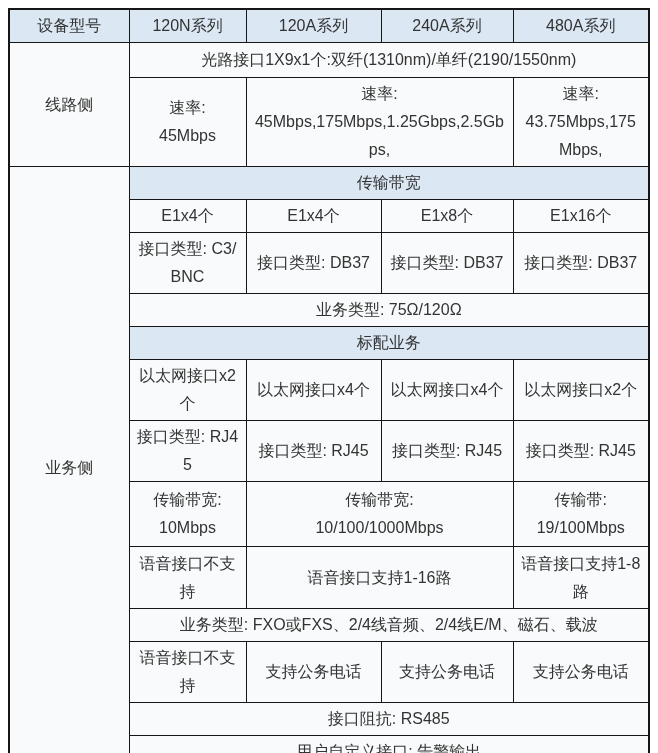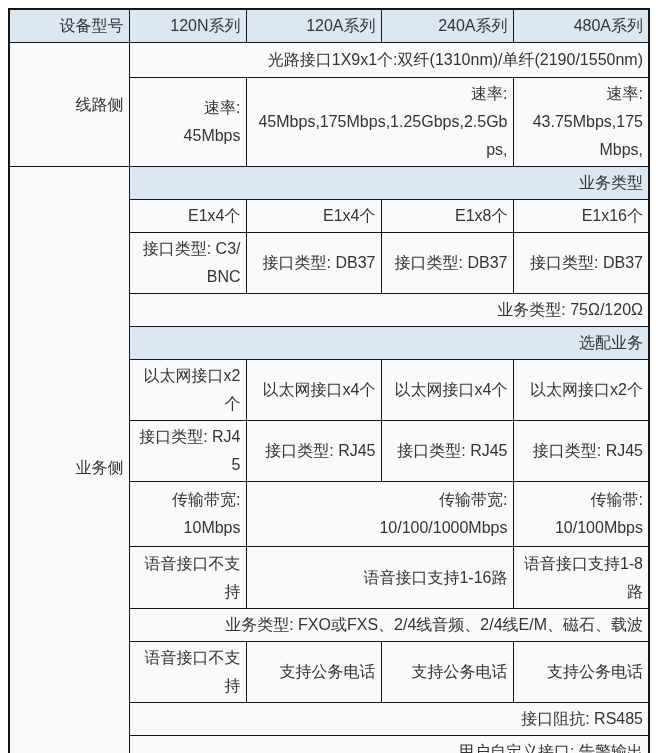--- a/index.html
+++ b/index.html
@@ -17,21 +17,21 @@
     margin: 8px;
     border: 2px solid #161616;
   }
   table.spec td, table.spec th {
     border: 1.5px solid #161616;
     background: #f9fafb;
     color: #333333;
     font-size: 16px;
     font-weight: normal;
     line-height: 1.75;
-    text-align: right;
+    text-align: center;
     vertical-align: middle;
     padding: 2px 5px;
     word-break: break-all;
     white-space: pre-line;
     overflow: hidden;
   }
   table.spec .hdr {
     background: #dbe8f4;
   }
 </style>
@@ -61,59 +61,59 @@
     <tr style="height:85px">
       <td>速率:
 45Mbps</td>
       <td colspan="2">速率:
 45Mbps,175Mbps,1.25Gbps,2.5Gbps,</td>
       <td>速率:
 43.75Mbps,175 Mbps,</td>
     </tr>
     <tr style="height:32px">
       <td rowspan="13">业务侧</td>
-      <td colspan="4" class="hdr">业务类型</td>
+      <td colspan="4" class="hdr">传输带宽</td>
     </tr>
     <tr style="height:33px">
       <td>E1x4个</td>
       <td>E1x4个</td>
       <td>E1x8个</td>
       <td>E1x16个</td>
     </tr>
     <tr style="height:57px">
       <td>接口类型: C3/BNC</td>
       <td>接口类型: DB37</td>
       <td>接口类型: DB37</td>
       <td>接口类型: DB37</td>
     </tr>
     <tr style="height:33px">
       <td colspan="4">业务类型: 75Ω/120Ω</td>
     </tr>
     <tr style="height:32px">
-      <td colspan="4" class="hdr">选配业务</td>
+      <td colspan="4" class="hdr">标配业务</td>
     </tr>
     <tr style="height:58px">
       <td>以太网接口x2个</td>
       <td>以太网接口x4个</td>
       <td>以太网接口x4个</td>
       <td>以太网接口x2个</td>
     </tr>
     <tr style="height:57px">
       <td>接口类型: RJ45</td>
       <td>接口类型: RJ45</td>
       <td>接口类型: RJ45</td>
       <td>接口类型: RJ45</td>
     </tr>
     <tr style="height:65px">
       <td>传输带宽:
 10Mbps</td>
       <td colspan="2">传输带宽:
 10/100/1000Mbps</td>
       <td>传输带:
-10/100Mbps</td>
+19/100Mbps</td>
     </tr>
     <tr style="height:62px">
       <td>语音接口不支持</td>
       <td colspan="2">语音接口支持1-16路</td>
       <td>语音接口支持1-8路</td>
     </tr>
     <tr style="height:16px">
       <td colspan="4">业务类型: FXO或FXS、2/4线音频、2/4线E/M、磁石、载波</td>
     </tr>
     <tr style="height:57px">

